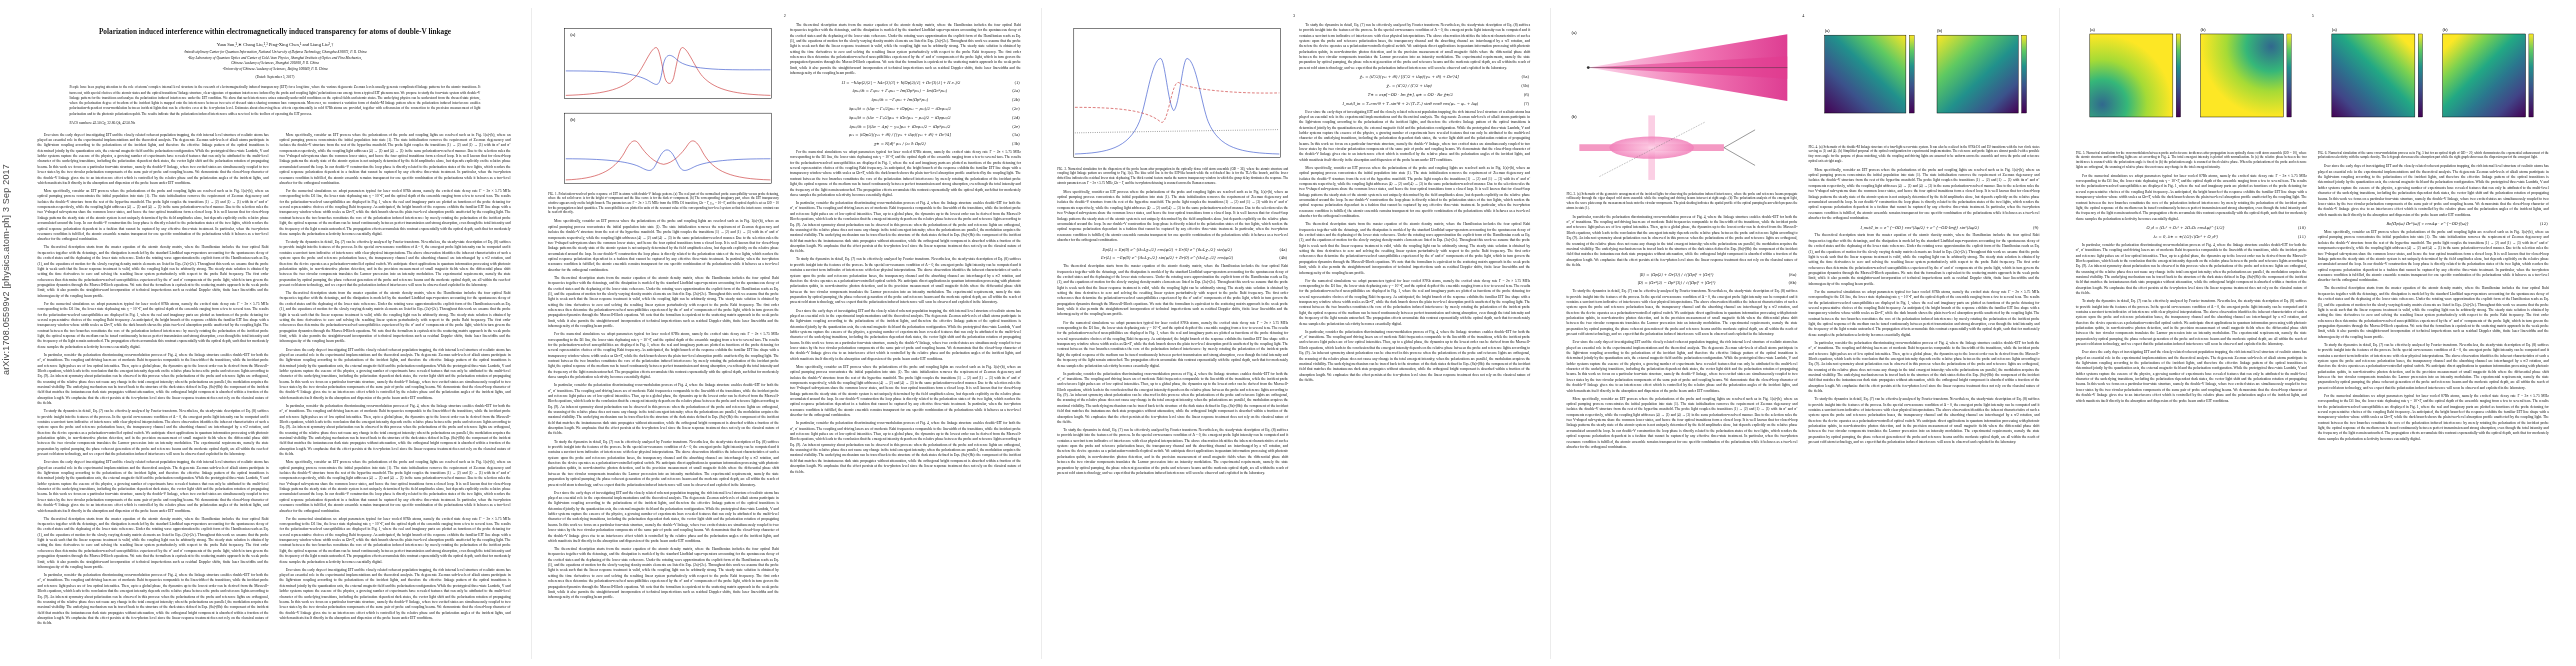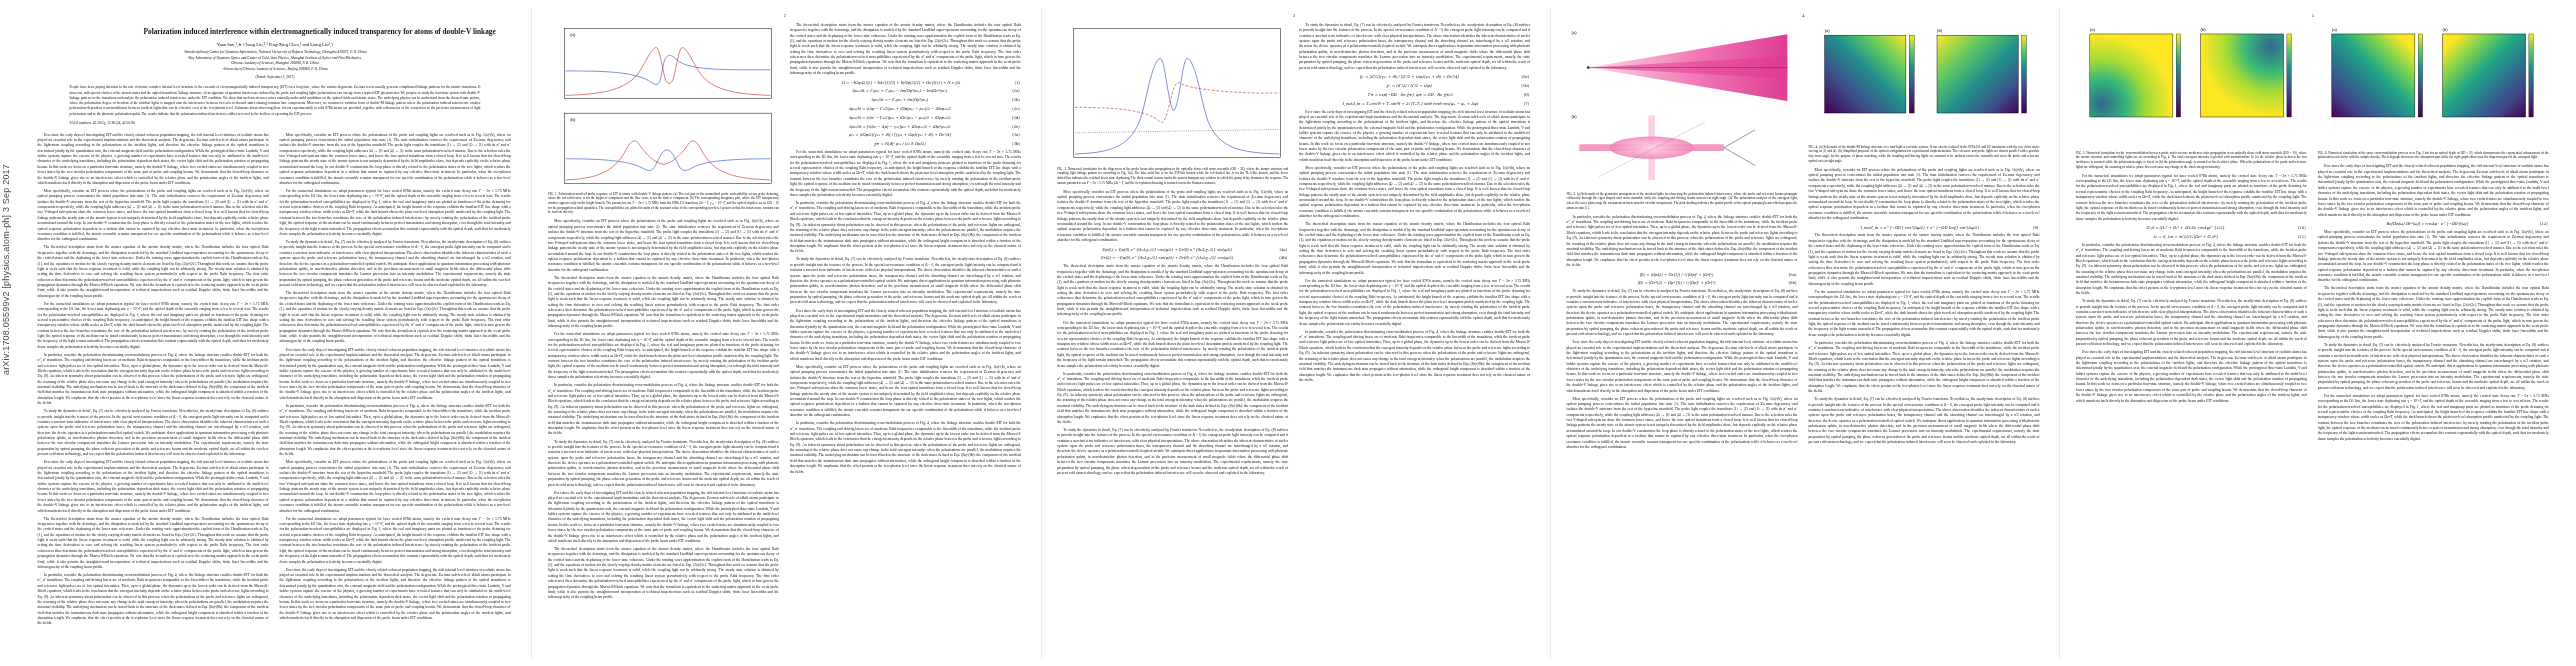--- a/index.html
+++ b/index.html
@@ -3,21 +3,21 @@
 <meta charset="utf-8">
 <style>
   html,body{margin:0;padding:0;background:#ffffff;}
   body{width:2576px;height:667px;overflow:hidden;font-family:"Liberation Serif",serif;color:#111;}
   .canvas{position:relative;width:2576px;height:667px;display:flex;gap:3.3px;padding:7.8px 4.4px 0 22px;box-sizing:border-box;}
   .stamp{position:absolute;left:1.1px;top:164px;writing-mode:vertical-rl;transform:rotate(180deg);
          font-family:"Liberation Sans",sans-serif;font-size:9px;color:#4a4a4a;letter-spacing:0.2px;white-space:nowrap;}
   .page{flex:0 0 auto;width:506px;height:651px;overflow:hidden;padding:5.6px 15.6px 0;box-sizing:border-box;background:#fff;}
   .page + .page{border-left:0.6px solid #ececec;}
   .pageno{text-align:center;font-size:4.2px;margin:0 0 4.4px;}
-  .title{font-size:7.3px;font-weight:bold;text-align:right;margin:13.3px 16.7px 5.6px;line-height:1.35;}
+  .title{font-size:7.3px;font-weight:bold;text-align:center;margin:13.3px 16.7px 5.6px;line-height:1.35;}
   .authors{font-size:4.6px;text-align:center;margin:0 0 3.3px;}
   .aff{font-size:3.6px;font-style:italic;text-align:center;line-height:1.5;}
   .dated{font-size:3.5px;text-align:center;margin:2.8px 0 6.7px;}
   .abstract{font-size:3.5px;line-height:1.5;text-align:justify;margin:0 32px 3.9px;}
   .pacs{font-size:3.5px;margin:0 32px 7.8px;}
   .cols{display:flex;gap:11px;}
   .col{width:231px;font-size:3.7px;line-height:1.45;text-align:justify;}
   .col p{margin:0 0 2.8px;text-indent:6.1px;}
   .eq{display:flex;align-items:center;gap:3.3px;margin:3.3px 1.1px;font-family:"DejaVu Serif",serif;font-size:3.8px;}
   .eq .b{flex:1;text-align:center;font-style:italic;}

